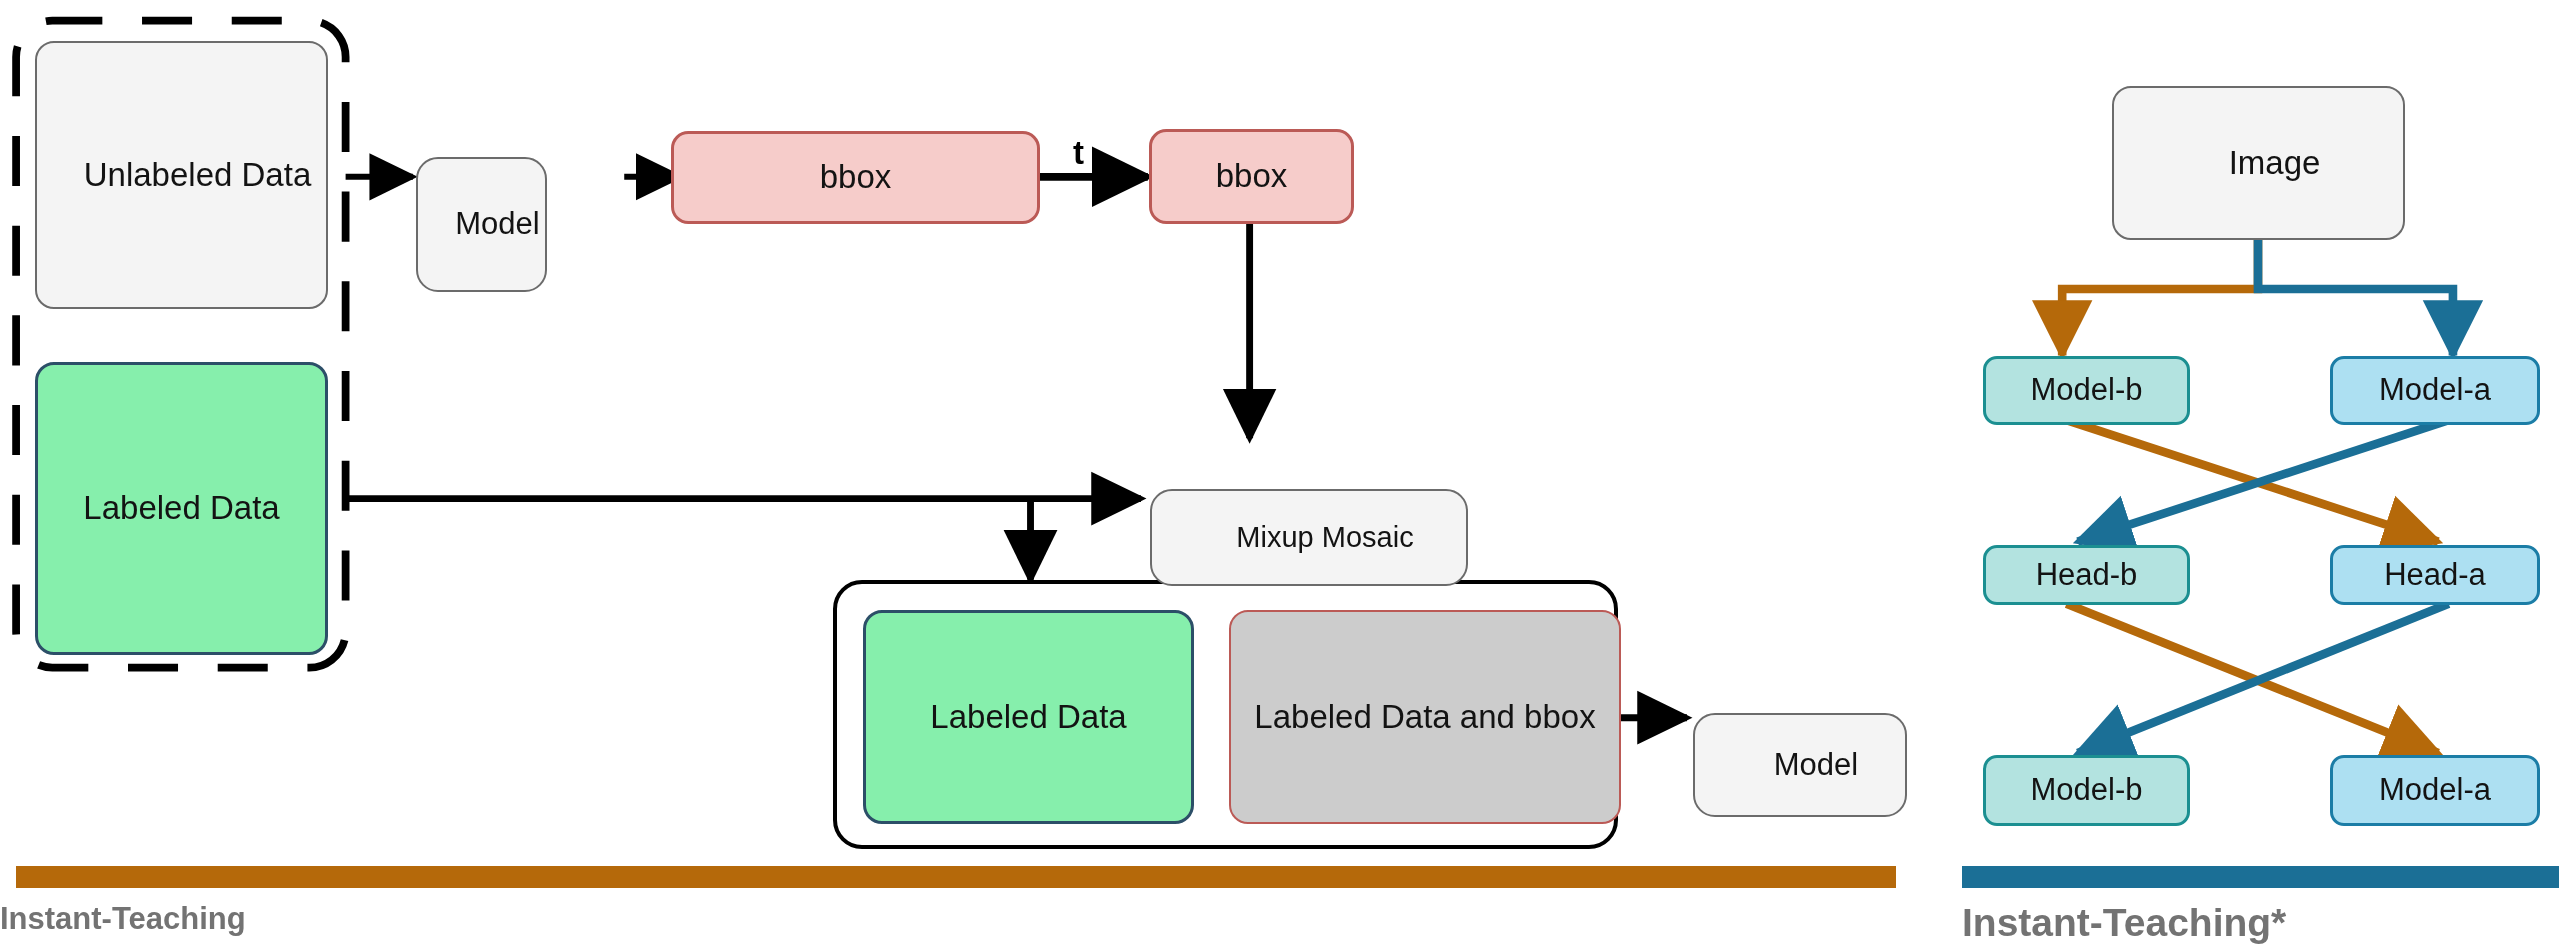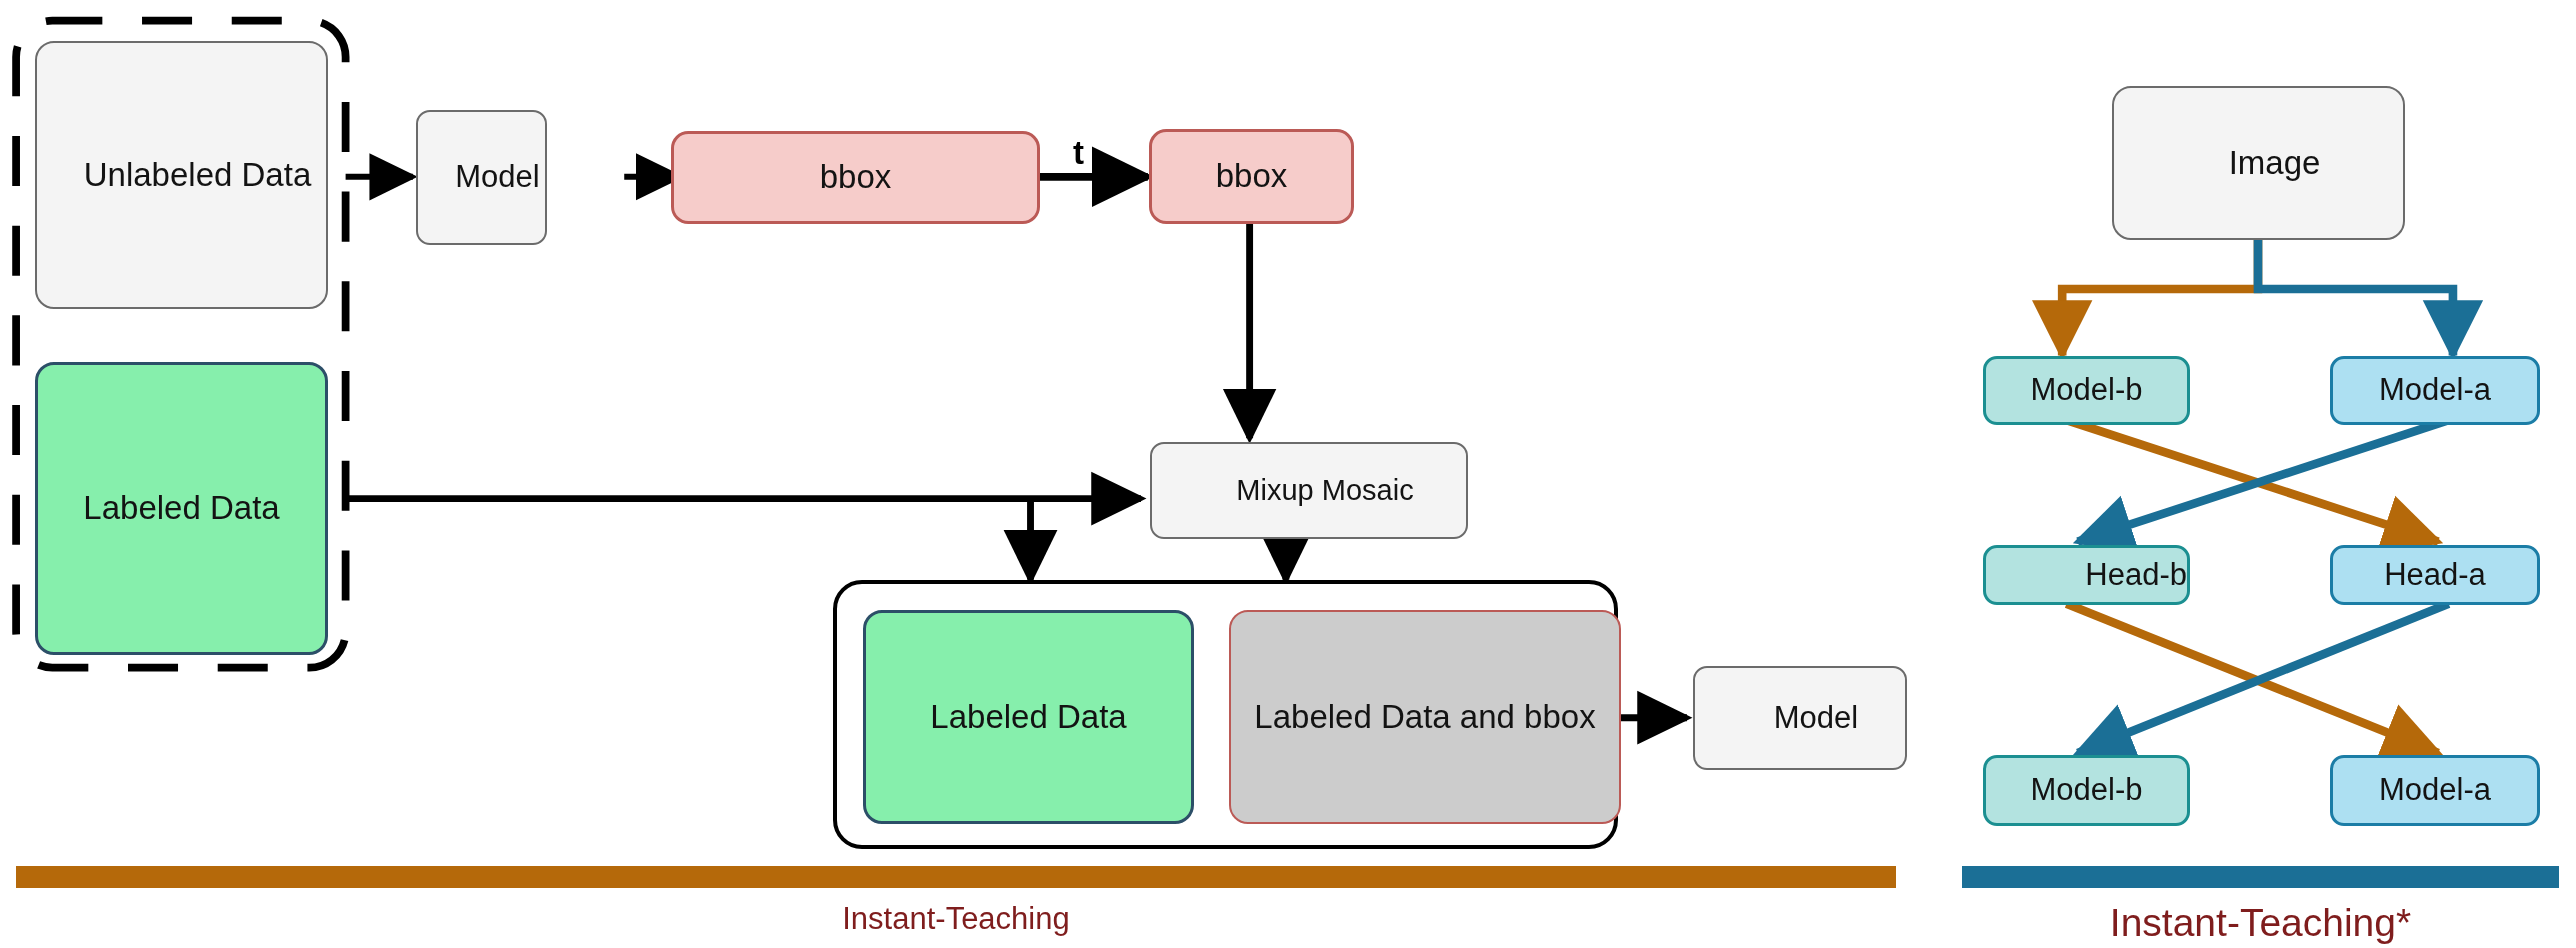--- a/index.html
+++ b/index.html
@@ -37,21 +37,21 @@
     color: #131313;
     z-index: 5;
   }
   
   .n-grey {
     background: #f4f4f4;
     border: 2.6px solid #6b6b6b;
     border-radius: 19px;
     padding-left: 32px;
   }
-  .n-grey-sm { border-radius: 14px; }
+  .n-grey-sm { border-radius: 22px; margin-top: 47px; }
   .n-pink {
     background: #f6ccca;
     border: 3.5px solid #bb5a56;
     border-radius: 17.3px;
   }
   .n-blue-steel {
     background: #86efac;
     border: 3.5px solid #2c4f68;
     border-radius: 19px;
   }
@@ -79,23 +79,22 @@
     background: #ffffff;
     z-index: 2;
   }
   
   .bar {
     position: absolute;
     z-index: 6;
   }
   .caption {
     position: absolute;
-    font-weight: normal;
-    color: #7f1d1d;
-    text-align: center;
+    font-weight: bold;
+    color: #737373;
     z-index: 6;
     white-space: nowrap;
   }
   .edge-label {
     position: absolute;
     font-weight: bold;
     color: #000000;
     z-index: 7;
   }
 </style>
@@ -230,21 +229,21 @@
   </div>
 
   <div class="node n-teal" style="left:1983px; top:356px; width:207px; height:69px; font-size:31px;">
     <span>Model-b</span>
   </div>
 
   <div class="node n-lblue" style="left:2330px; top:356px; width:210px; height:69px; font-size:31px;">
     <span>Model-a</span>
   </div>
 
-  <div class="node n-teal" style="left:1983px; top:545px; width:207px; height:60px; font-size:31px;justify-content:flex-end;">
+  <div class="node n-teal" style="left:1983px; top:545px; width:207px; height:60px; font-size:31px;">
     <span>Head-b</span>
   </div>
 
   <div class="node n-lblue" style="left:2330px; top:545px; width:210px; height:60px; font-size:31px;">
     <span>Head-a</span>
   </div>
 
   <div class="node n-teal" style="left:1983px; top:755px; width:207px; height:71px; font-size:31px;">
     <span>Model-b</span>
   </div>

